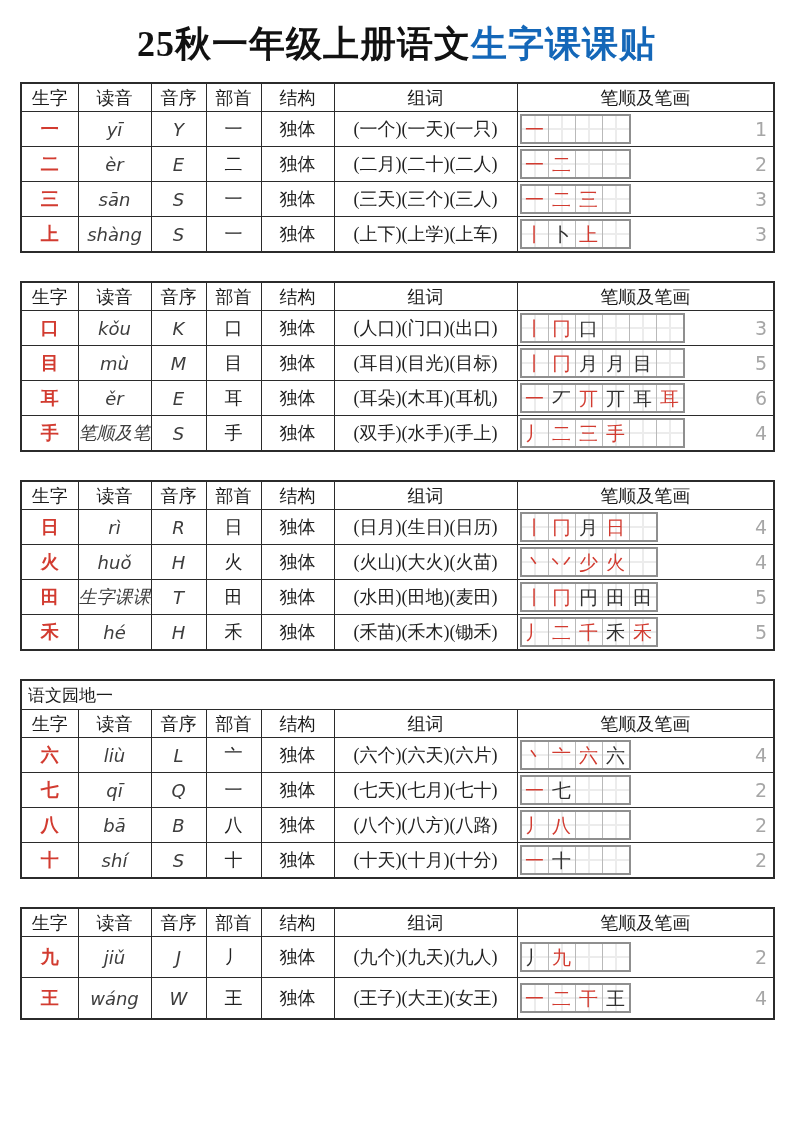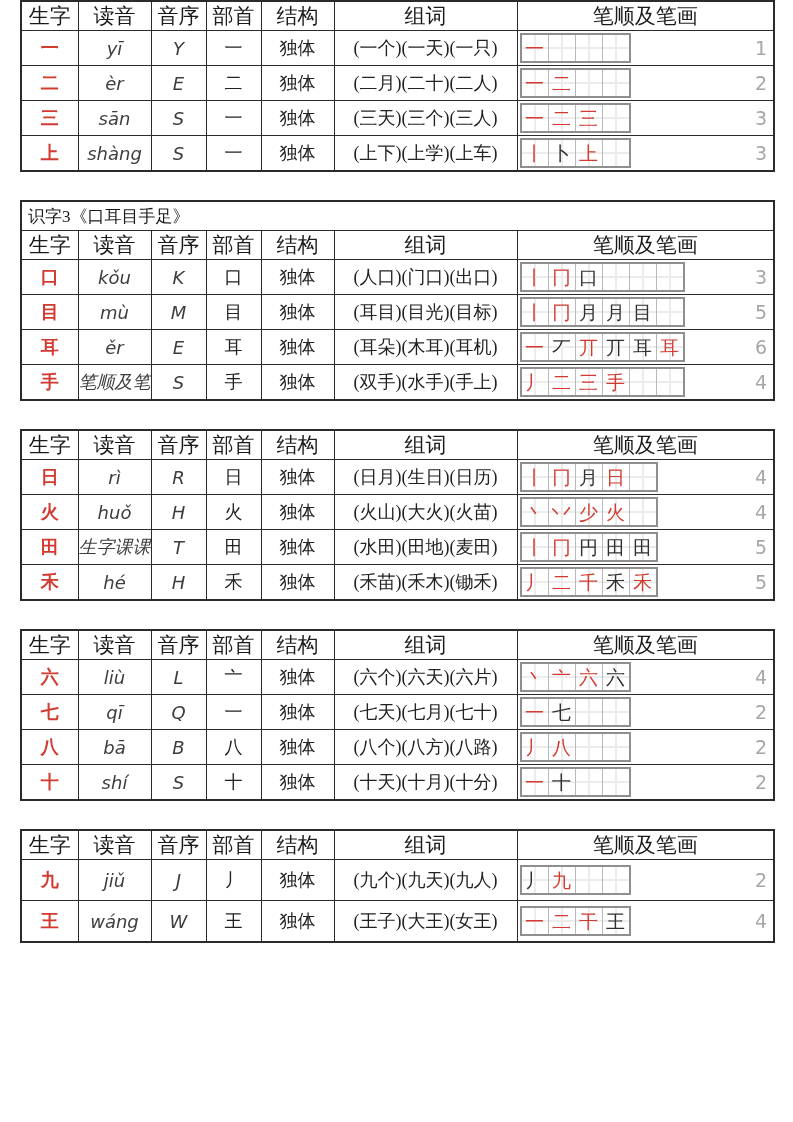--- a/index.html
+++ b/index.html
@@ -19,21 +19,21 @@
     margin:0 0 28px 20px;width:753px;border-collapse:collapse;table-layout:fixed;
     border:2px solid #2b2b2b;
   }
   table.ws-table td,table.ws-table th{
     border:1.5px solid #2b2b2b;padding:0;text-align:center;vertical-align:middle;
     overflow:hidden;white-space:nowrap;
   }
   tr.section-row td{
     height:28px;text-align:left;padding-left:6px;font-size:17px;color:#1a1a1a;
   }
-  tr.header-row td{height:27px;font-size:21px;font-weight:normal;color:#1a1a1a;}
+  tr.header-row td{height:27px;font-size:18px;font-weight:normal;color:#1a1a1a;}
   tr.data-row td{height:33px;font-size:18px;}
   table.tall-rows tr.data-row td{height:40px;}
 
   td.c-char{color:#d23b30;font-size:20px;font-weight:600;}
   td.c-pinyin,td.c-initial{
     font-family:"DejaVu Sans","Liberation Sans",sans-serif;
     font-size:18px;color:#3d3d3d;font-weight:normal;font-style:italic;
   }
   td.c-words{font-size:17px;letter-spacing:0;}
   td.c-strokes{padding:0;}
@@ -58,20 +58,23 @@
   .stroke-count{
     font-family:"DejaVu Sans","Liberation Sans",sans-serif;
     font-size:19px;color:#a6a6a6;font-weight:normal;
   }
 </style>
 </head>
 <body>
 
 <div class="page">
 
+  <div class="title">
+    <span class="t-black">25秋一年级上册语文</span><span class="t-blue">生字课课贴</span>
+  </div>
 
   <table class="ws-table">
       <colgroup>
         <col style="width: 57px;">
         <col style="width: 73px;">
         <col style="width: 55px;">
         <col style="width: 55px;">
         <col style="width: 73px;">
         <col style="width: 183px;">
         <col style="width: 257px;">
@@ -168,23 +171,20 @@
       <colgroup>
         <col style="width: 57px;">
         <col style="width: 73px;">
         <col style="width: 55px;">
         <col style="width: 55px;">
         <col style="width: 73px;">
         <col style="width: 183px;">
         <col style="width: 257px;">
       </colgroup>
       <tbody>
-        <tr class="section-row">
-          <td colspan="7">识字3《口耳目手足》</td>
-        </tr>
         <tr class="header-row">
           <td>生字</td>
           <td>读音</td>
           <td>音序</td>
           <td>部首</td>
           <td>结构</td>
           <td>组词</td>
           <td>笔顺及笔画</td>
         </tr>
         <tr class="data-row">
@@ -379,20 +379,23 @@
       <colgroup>
         <col style="width: 57px;">
         <col style="width: 73px;">
         <col style="width: 55px;">
         <col style="width: 55px;">
         <col style="width: 73px;">
         <col style="width: 183px;">
         <col style="width: 257px;">
       </colgroup>
       <tbody>
+        <tr class="section-row">
+          <td colspan="7">语文园地一</td>
+        </tr>
         <tr class="header-row">
           <td>生字</td>
           <td>读音</td>
           <td>音序</td>
           <td>部首</td>
           <td>结构</td>
           <td>组词</td>
           <td>笔顺及笔画</td>
         </tr>
         <tr class="data-row">

